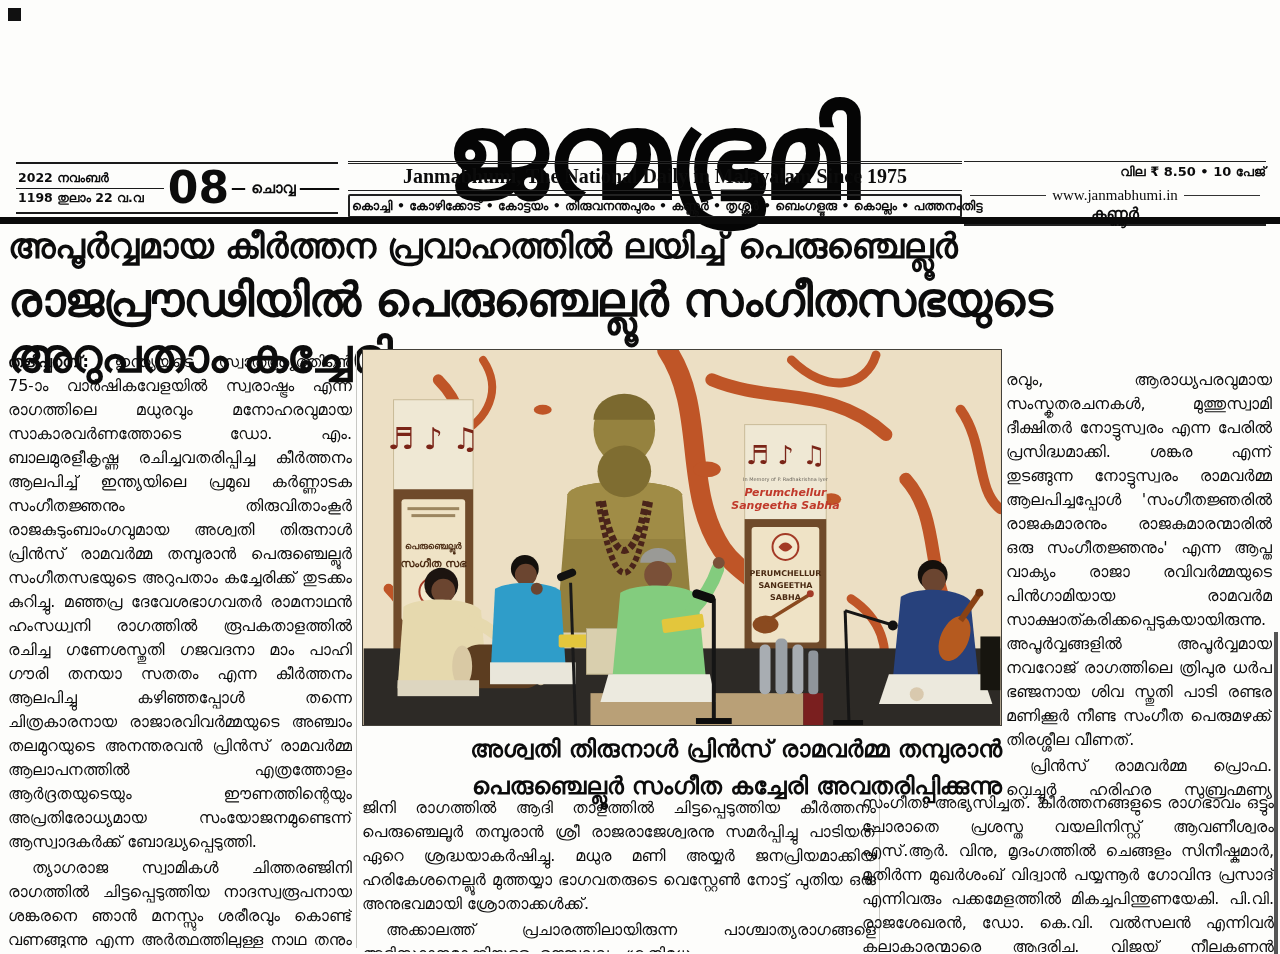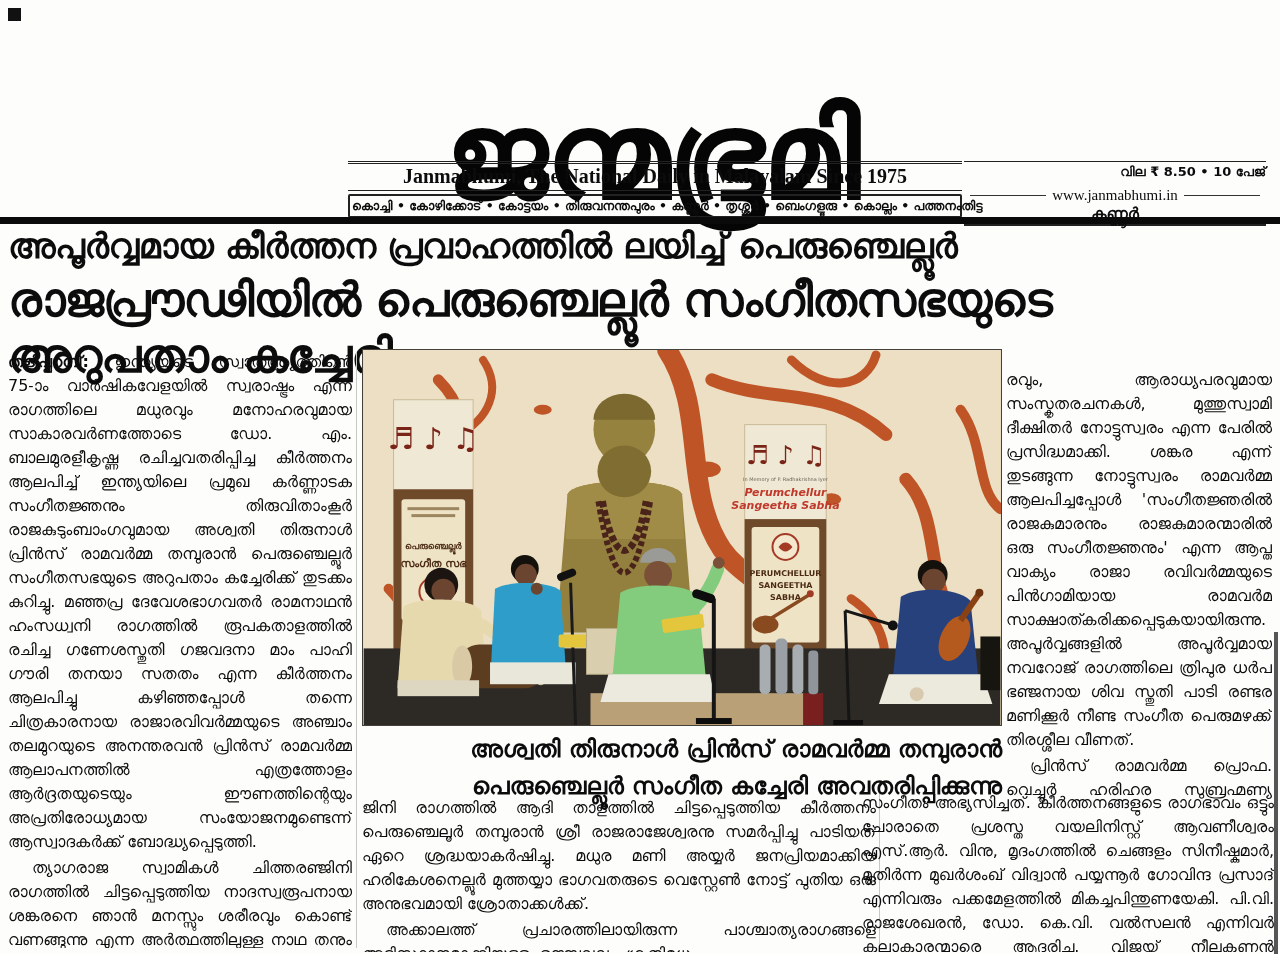--- a/index.html
+++ b/index.html
@@ -74,20 +74,28 @@
 </style>
 </head>
 <body>
 
 <div class="reg-mark"></div>
 <div class="scan-edge"></div>
 
 <h1 class="masthead-title">ജന്മഭൂമി</h1>
 
 <div class="header-band">
+  <div class="date-box">
+    <div class="date-col">
+      <div class="row1">2022 നവംബർ</div>
+      <div class="row2">1198 തുലാം 22 വ.വ</div>
+    </div>
+    <div class="day-num">08</div>
+    <div class="weekday">ചൊവ്വ</div>
+  </div>
 
   <div class="center-box">
     <div class="tagline">Janmabhumi, The National Daily in Malayalam Since 1975</div>
     <div class="cities">കൊച്ചി • കോഴിക്കോട് • കോട്ടയം • തിരുവനന്തപുരം • കണ്ണൂർ • തൃശ്ശൂർ • ബെംഗളൂരു • കൊല്ലം • പത്തനംതിട്ട</div>
   </div>
 
   <div class="right-box">
     <div class="price">വില ₹ 8.50 • 10 പേജ്</div>
     <div class="website-row">
       <span>www.janmabhumi.in</span>

